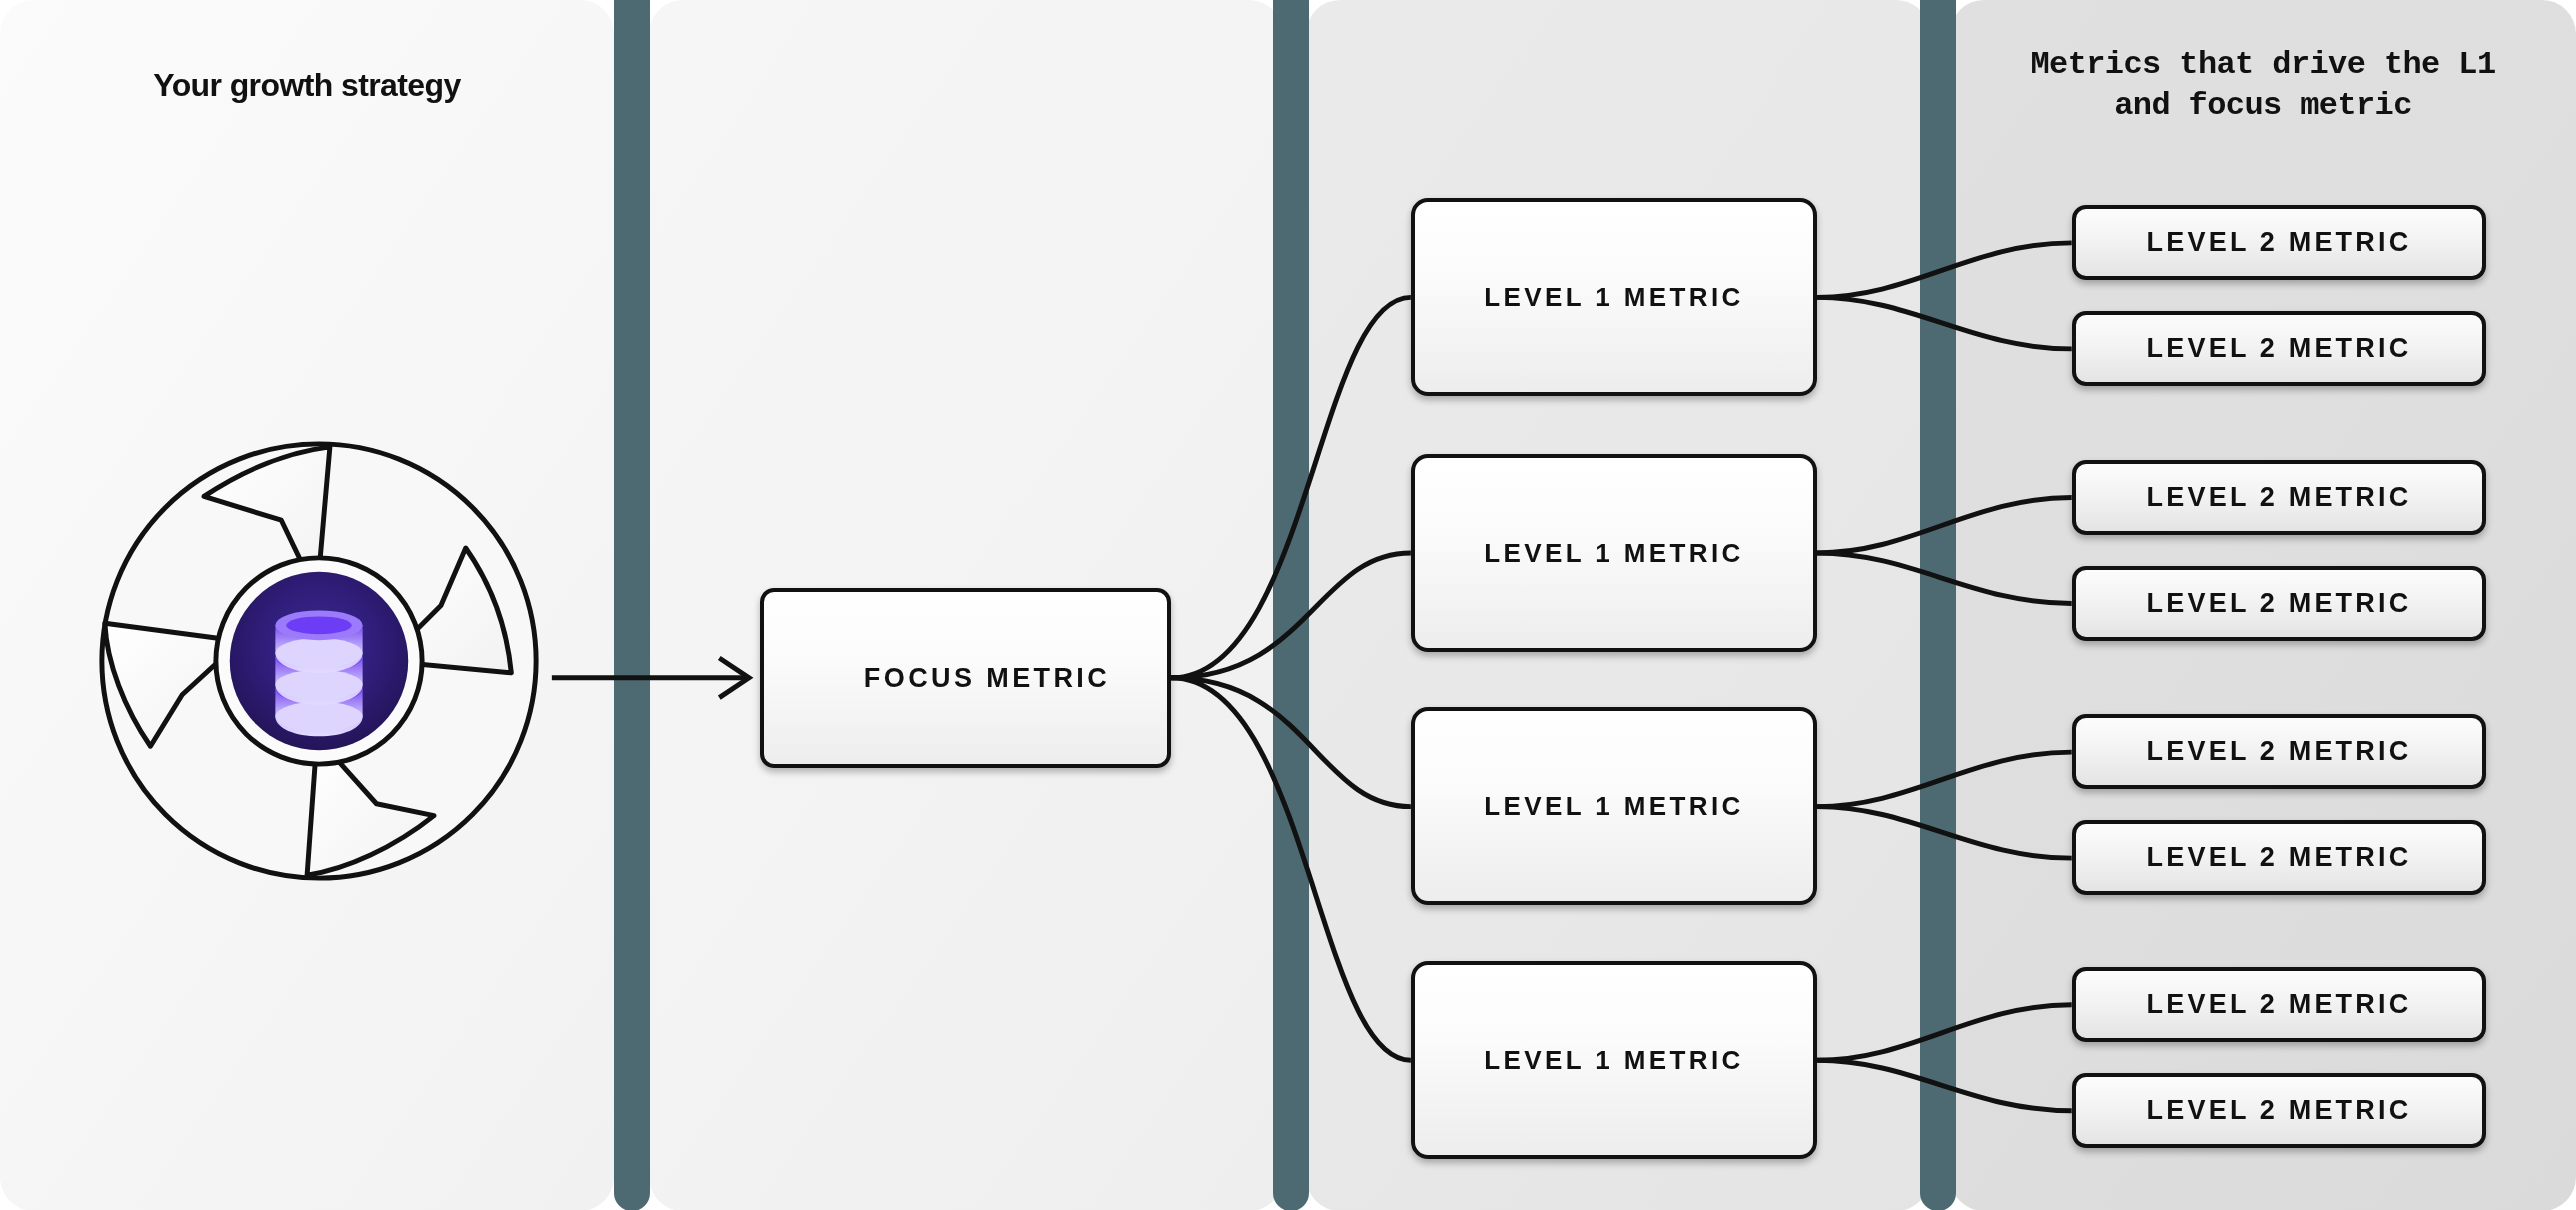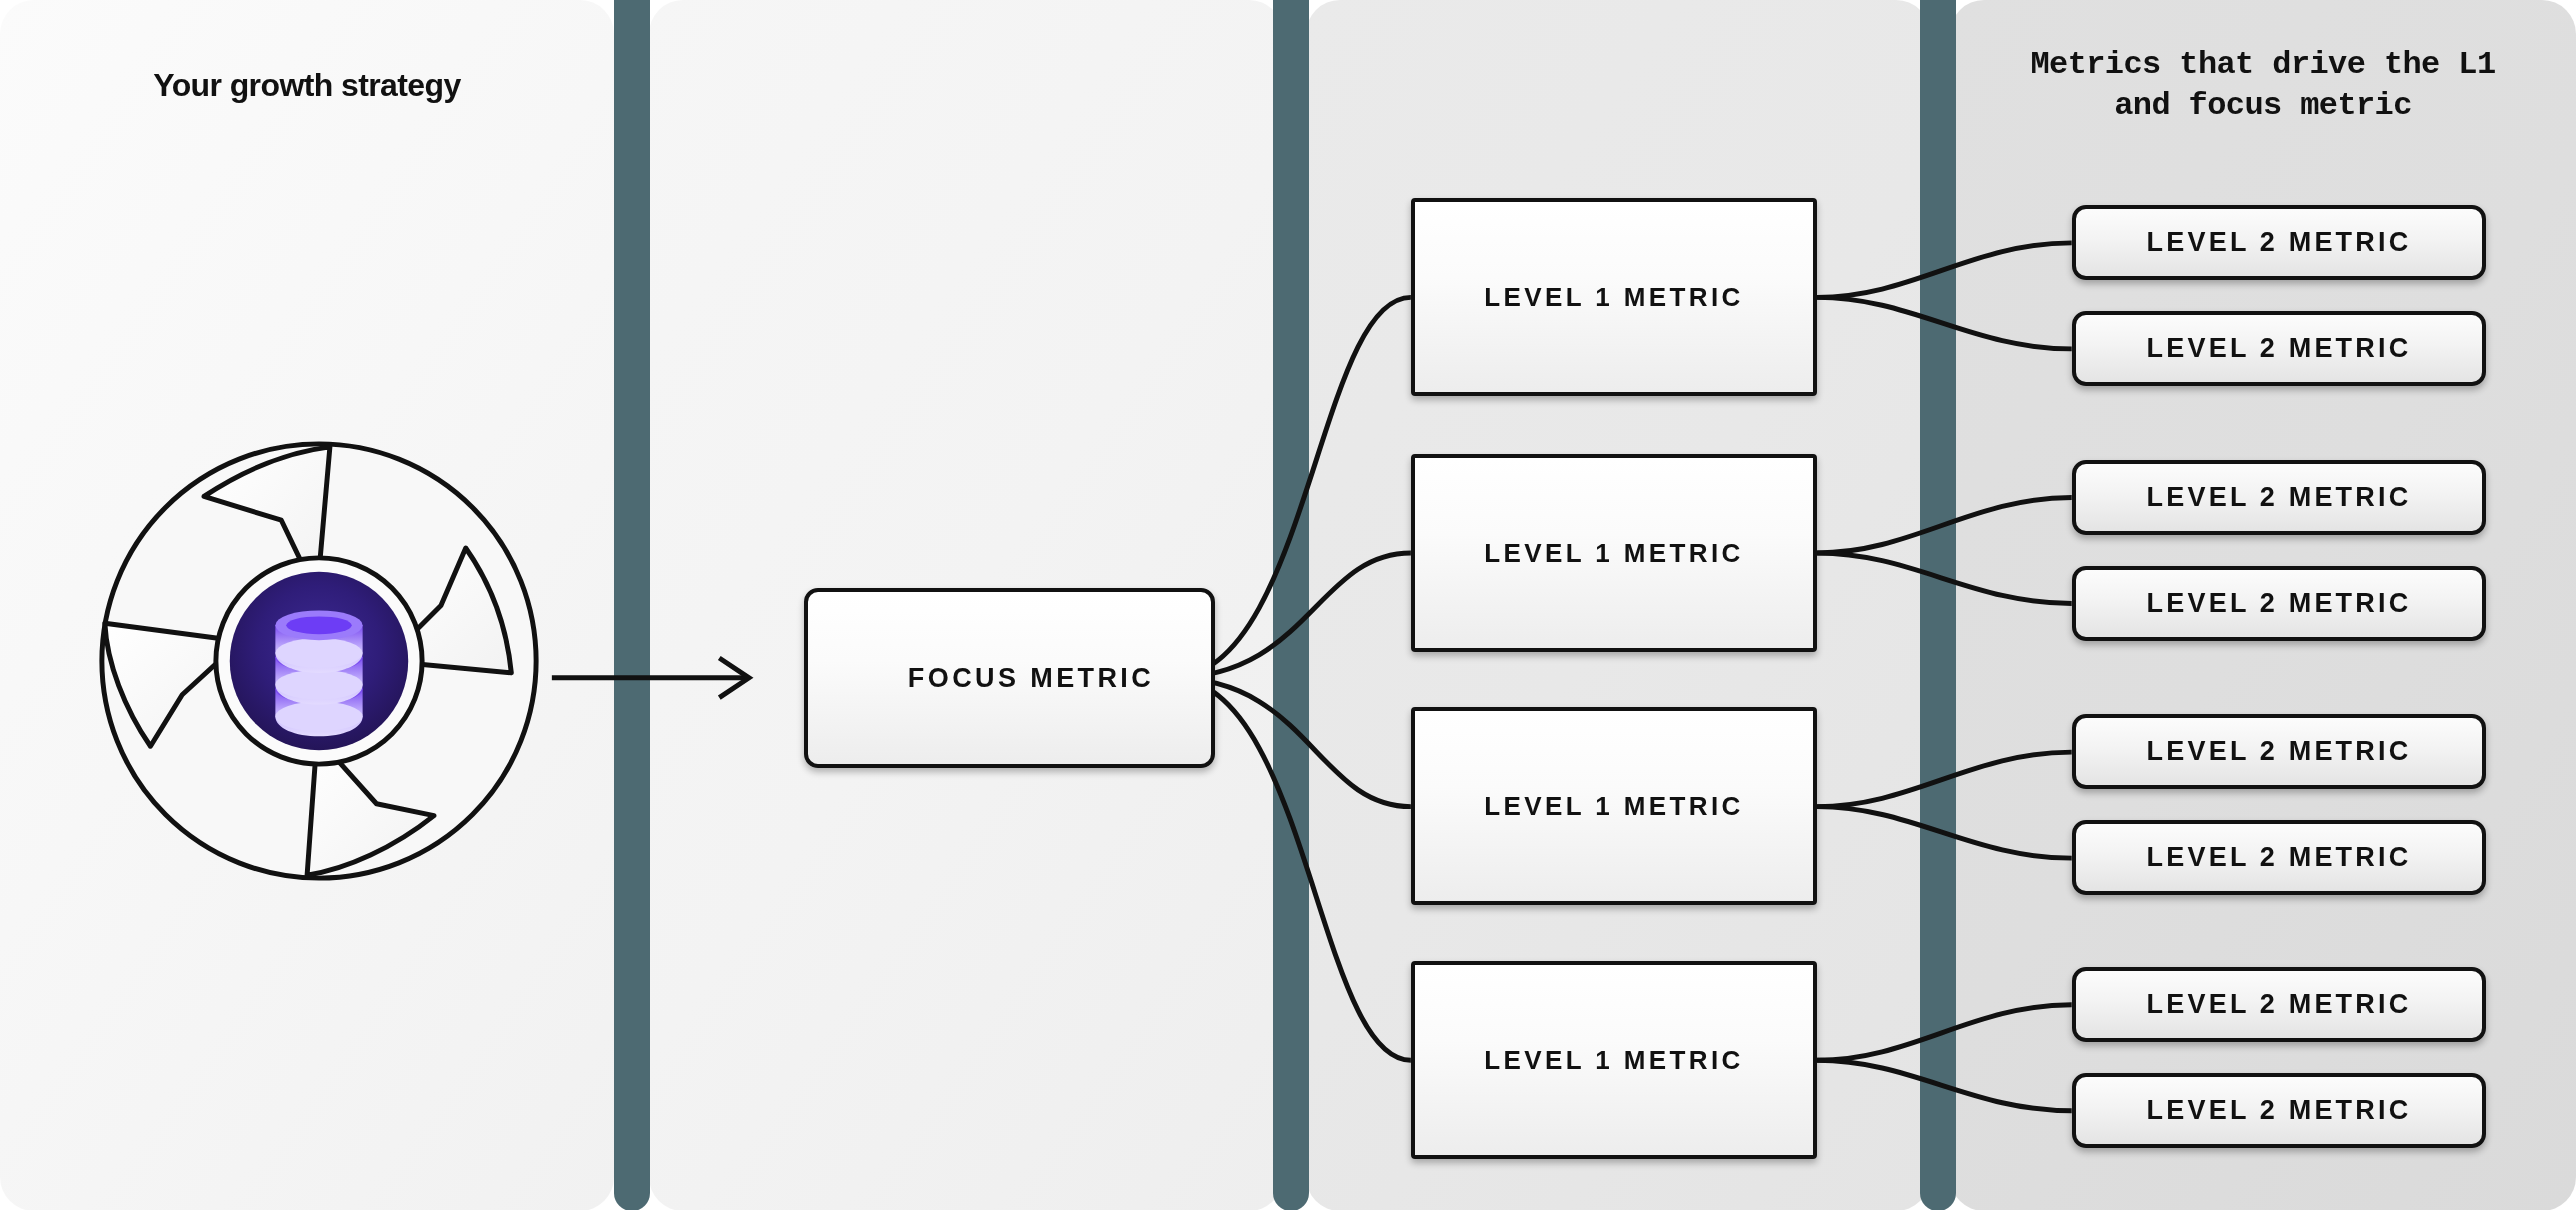--- a/index.html
+++ b/index.html
@@ -80,30 +80,30 @@
     background:linear-gradient(180deg,#ffffff 0%,#fbfbfb 40%,#ededed 100%);
     box-shadow:0 4px 7px rgba(0,0,0,0.28);
     display:flex;align-items:center;justify-content:center;
     color:#111111;
     font-weight:700;
     letter-spacing:3.4px;
     font-family:"Liberation Sans", sans-serif;
   }
   .node.focus{
     width:411px;height:180px;
-    left:804px;top:588px;
+    left:760px;top:588px;
     font-size:27px;
     border-radius:14px;
     padding-left:43px;
   }
   .node.l1{
     width:406px;height:198px;
     left:1411px;
     font-size:26px;
-    border-radius:4px;
+    border-radius:17px;
   }
   .node.l2{
     width:414px;height:75px;
     left:2072px;
     font-size:27px;
     border-radius:14px;
     background:linear-gradient(180deg,#fcfcfc 0%,#f3f3f3 45%,#e4e4e4 100%);
     letter-spacing:3.2px;
   }
 

